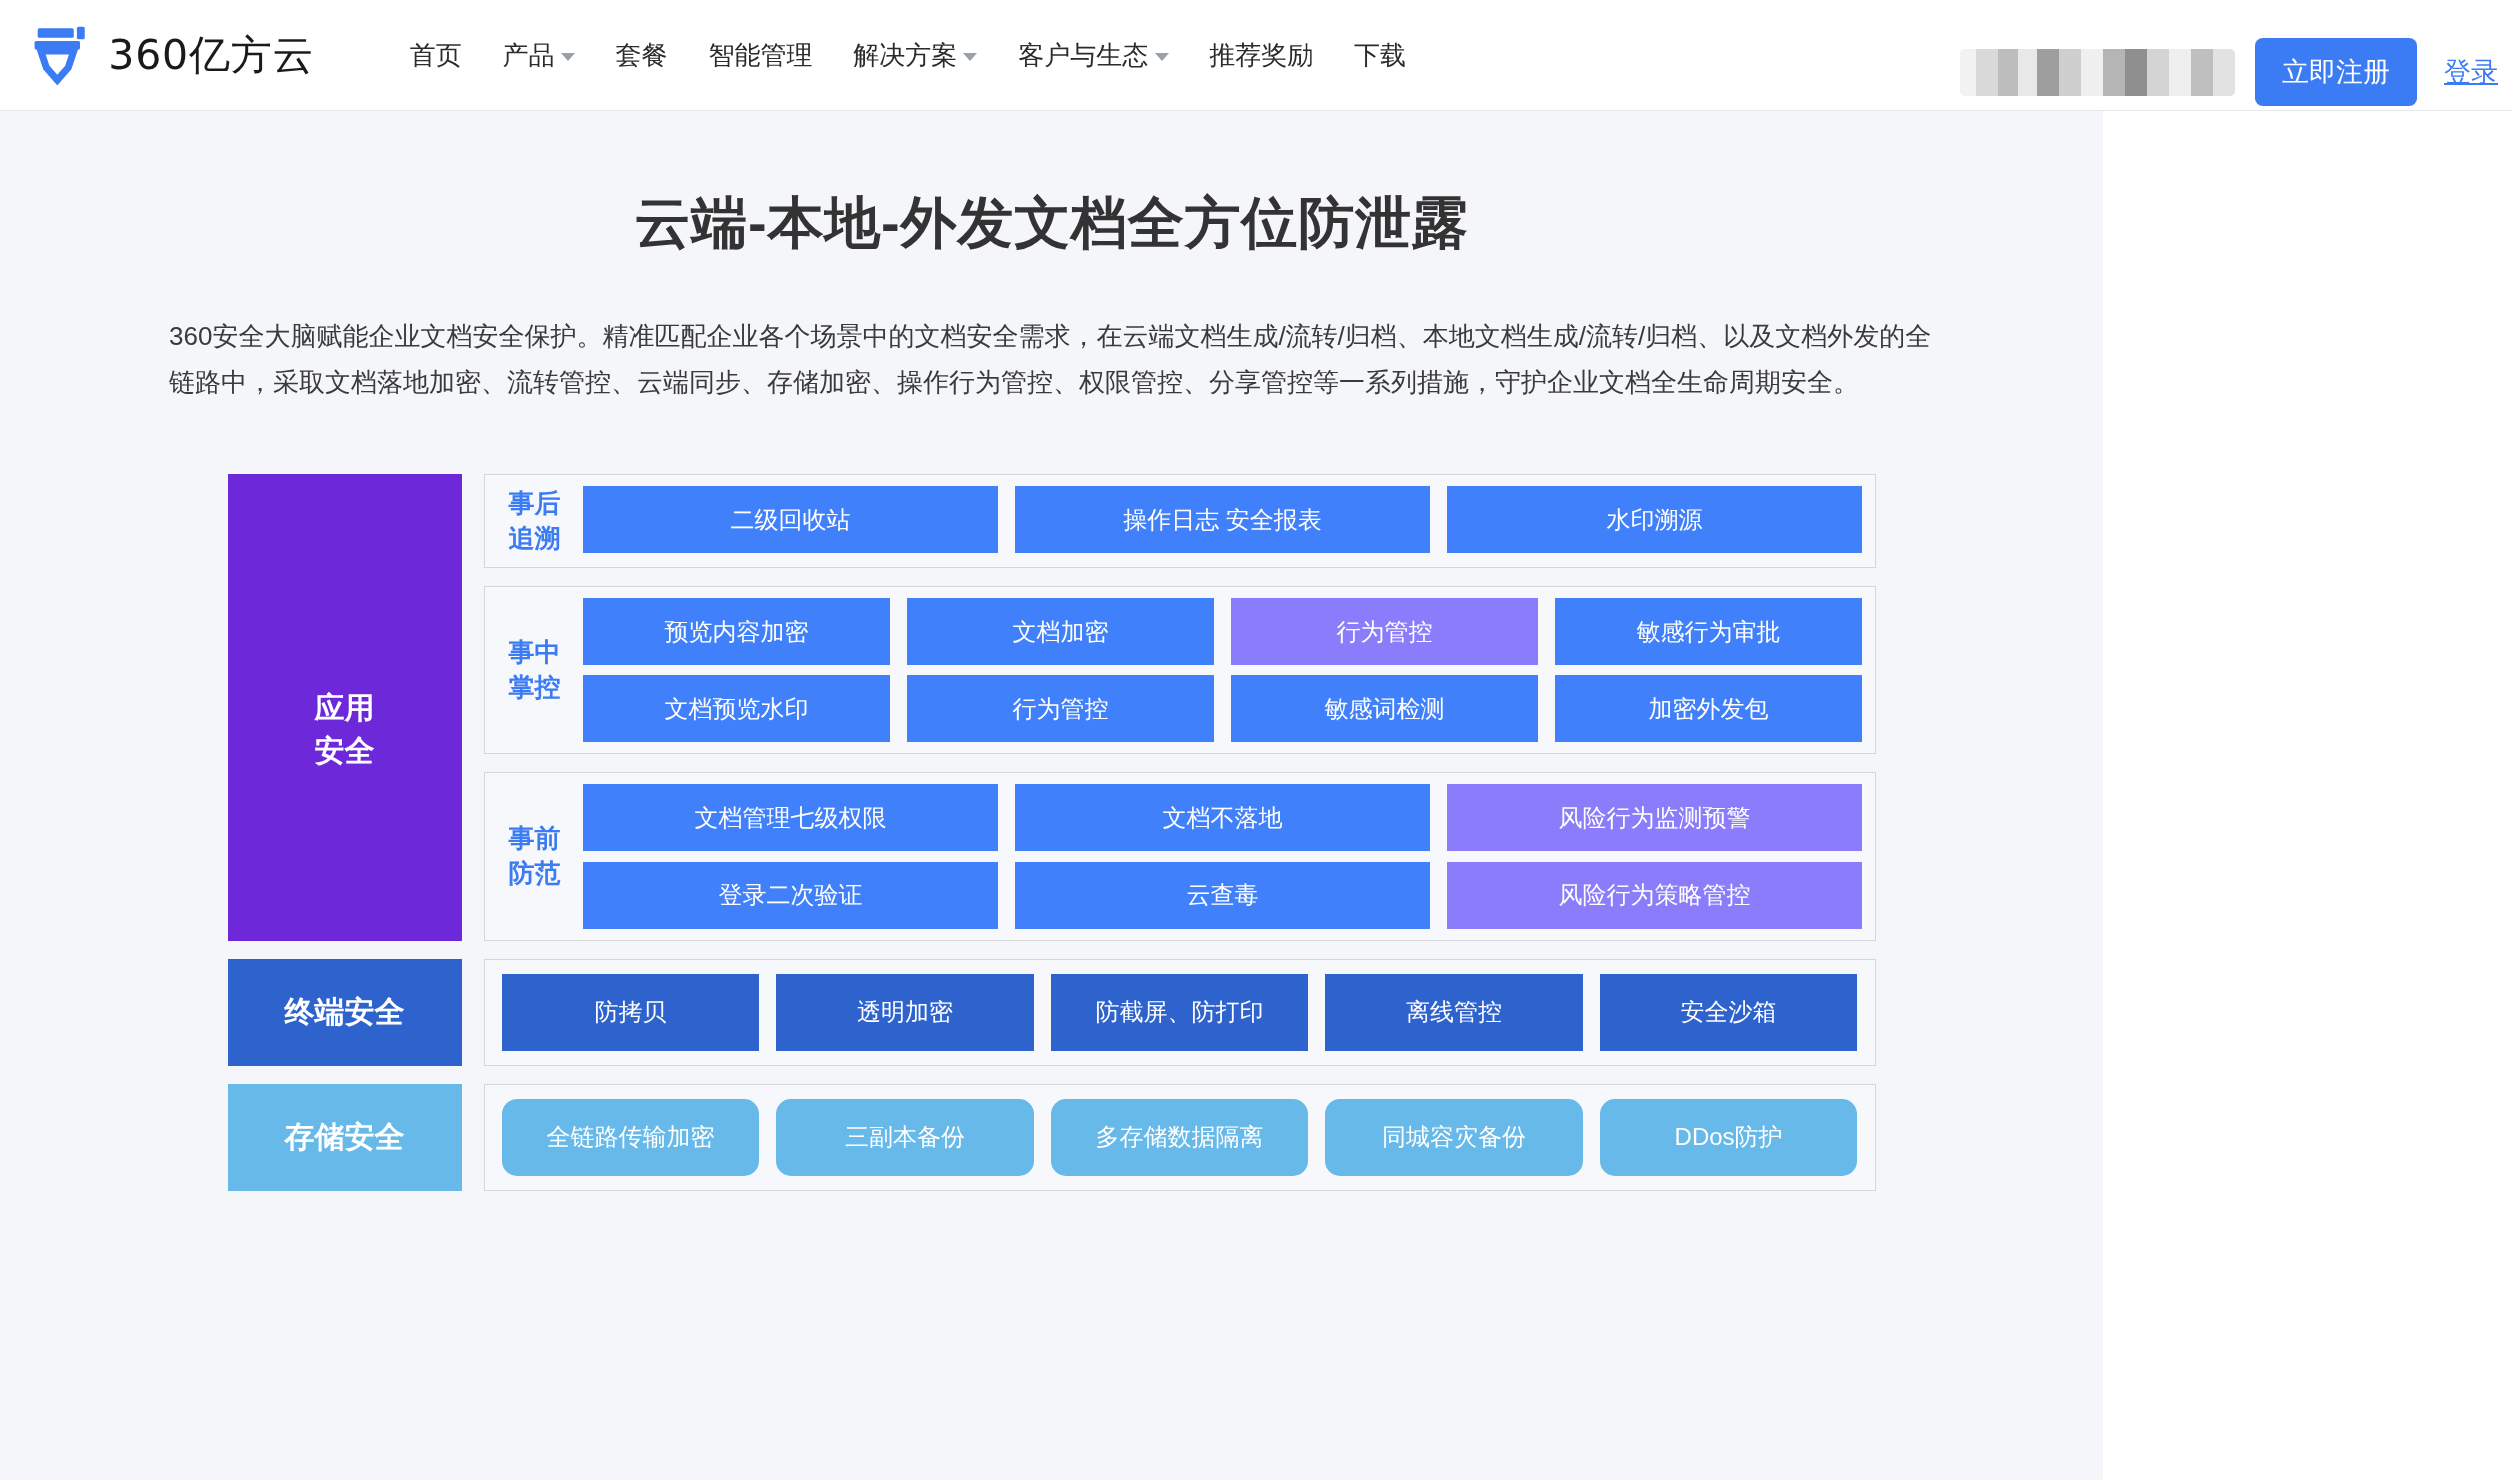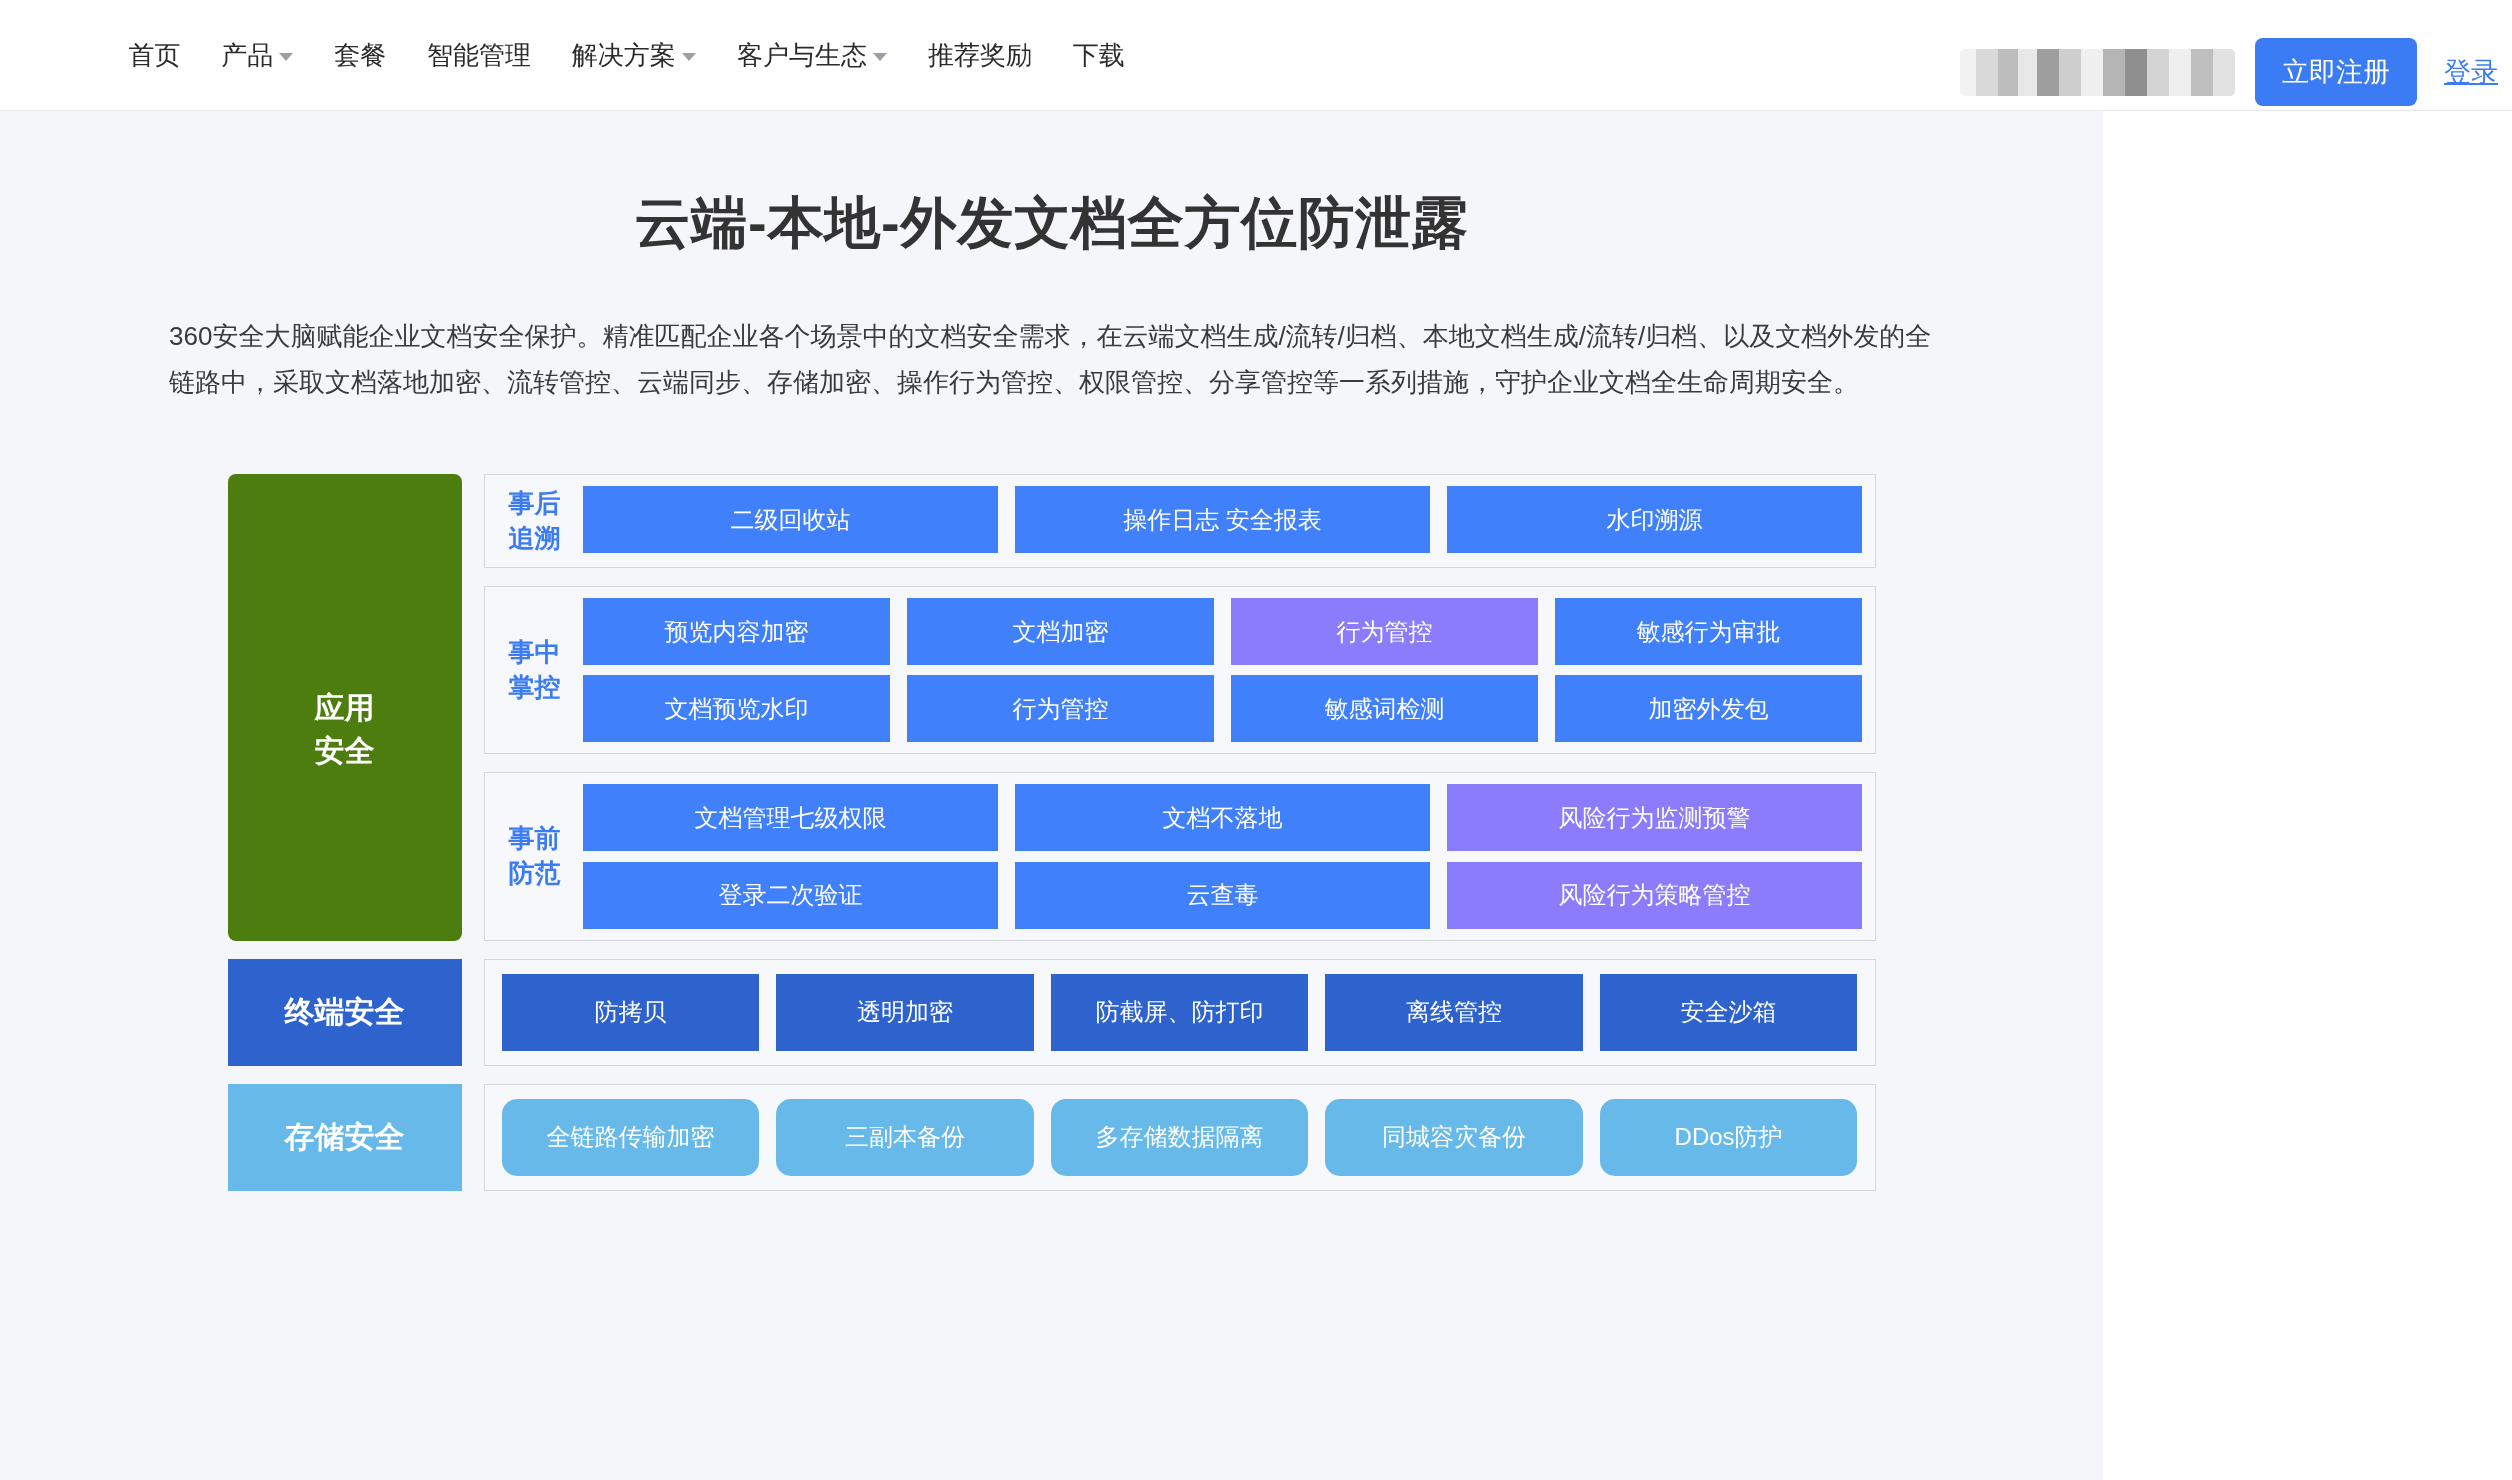--- a/index.html
+++ b/index.html
@@ -138,21 +138,21 @@
     color: #ffffff;
     font-size: 30px;
     font-weight: bold;
     display: flex;
     align-items: center;
     justify-content: center;
     text-align: center;
     line-height: 1.45;
     margin-right: 22px;
   }
-  .band-label.app    { background: #4d7c0f; border-radius: 8px; }
+  .band-label.app    { background: #6d28d9; }
   .band-label.term   { background: #2e63ce; }
   .band-label.store  { background: #66b9e8; }
 
   .app-col { flex: 1; display: flex; flex-direction: column; gap: 18px; }
 
   .group {
     background: #f7f8fb;
     border: 0.8px solid #d4d6da;
     display: flex;
     align-items: stretch;
@@ -199,20 +199,31 @@
     padding: 14px 17.3px;
   }
   .flat-row { display: flex; gap: 17.3px; width: 100%; }
   .flat-row .cell { min-height: 77px; }
 </style>
 </head>
 <body>
 
 <div class="navbar">
 
+  <div class="logo-wrap">
+    <span class="logo-mark">
+      <svg viewBox="0 0 74 76" width="58" height="60" aria-hidden="true">
+        <rect x="6" y="4" width="46" height="12" rx="2" fill="#3b7bf4"></rect>
+        <rect x="56" y="2" width="10" height="16" rx="2" fill="#3b7bf4"></rect>
+        <rect x="2" y="20" width="58" height="11" rx="2" fill="#3b7bf4"></rect>
+        <path d="M10 33 L52 33 L45 54 L31 70 L17 54 Z" fill="none" stroke="#3b7bf4" stroke-width="9"></path>
+      </svg>
+    </span>
+    <span class="logo-text">360亿方云</span>
+  </div>
 
   <div class="nav-links">
     <div class="nav-item">
       <span>首页</span>
     </div>
     <div class="nav-item">
       <span>产品</span>
       <i class="caret"></i>
     </div>
     <div class="nav-item">

